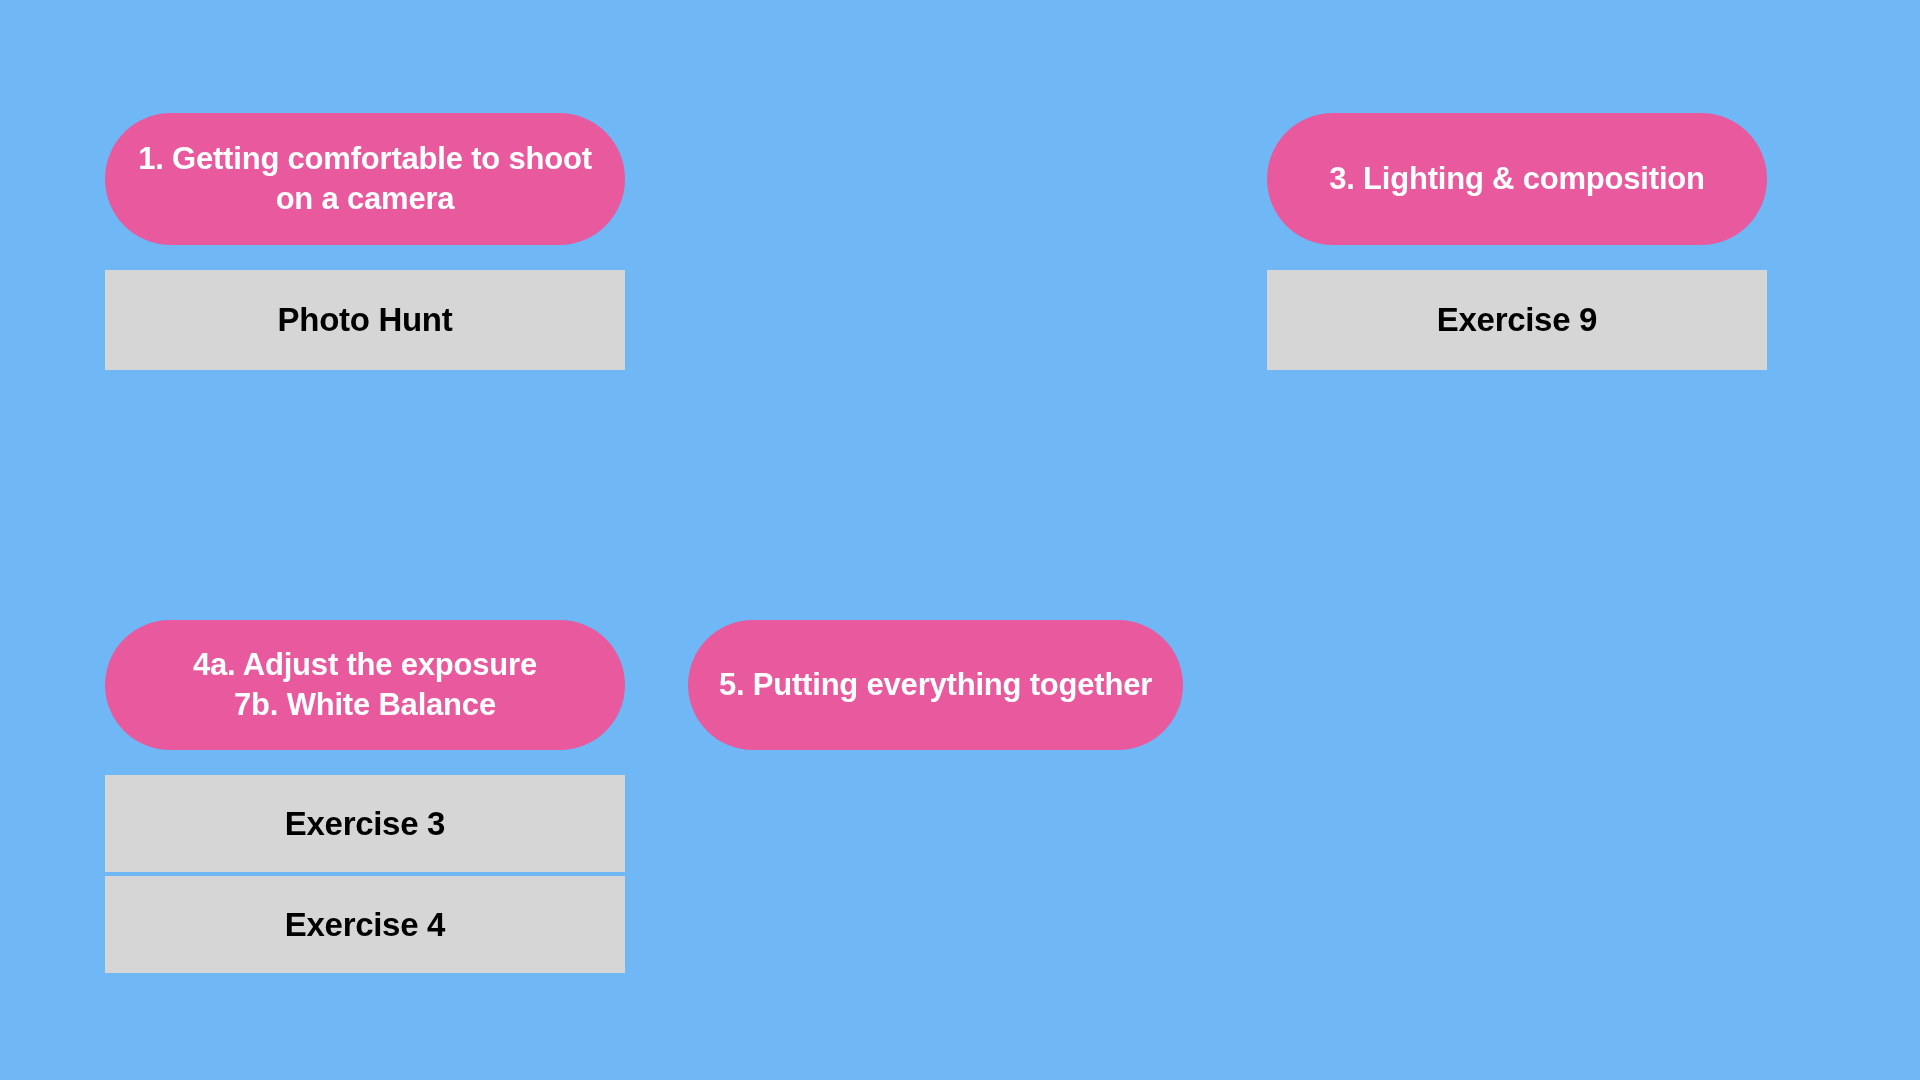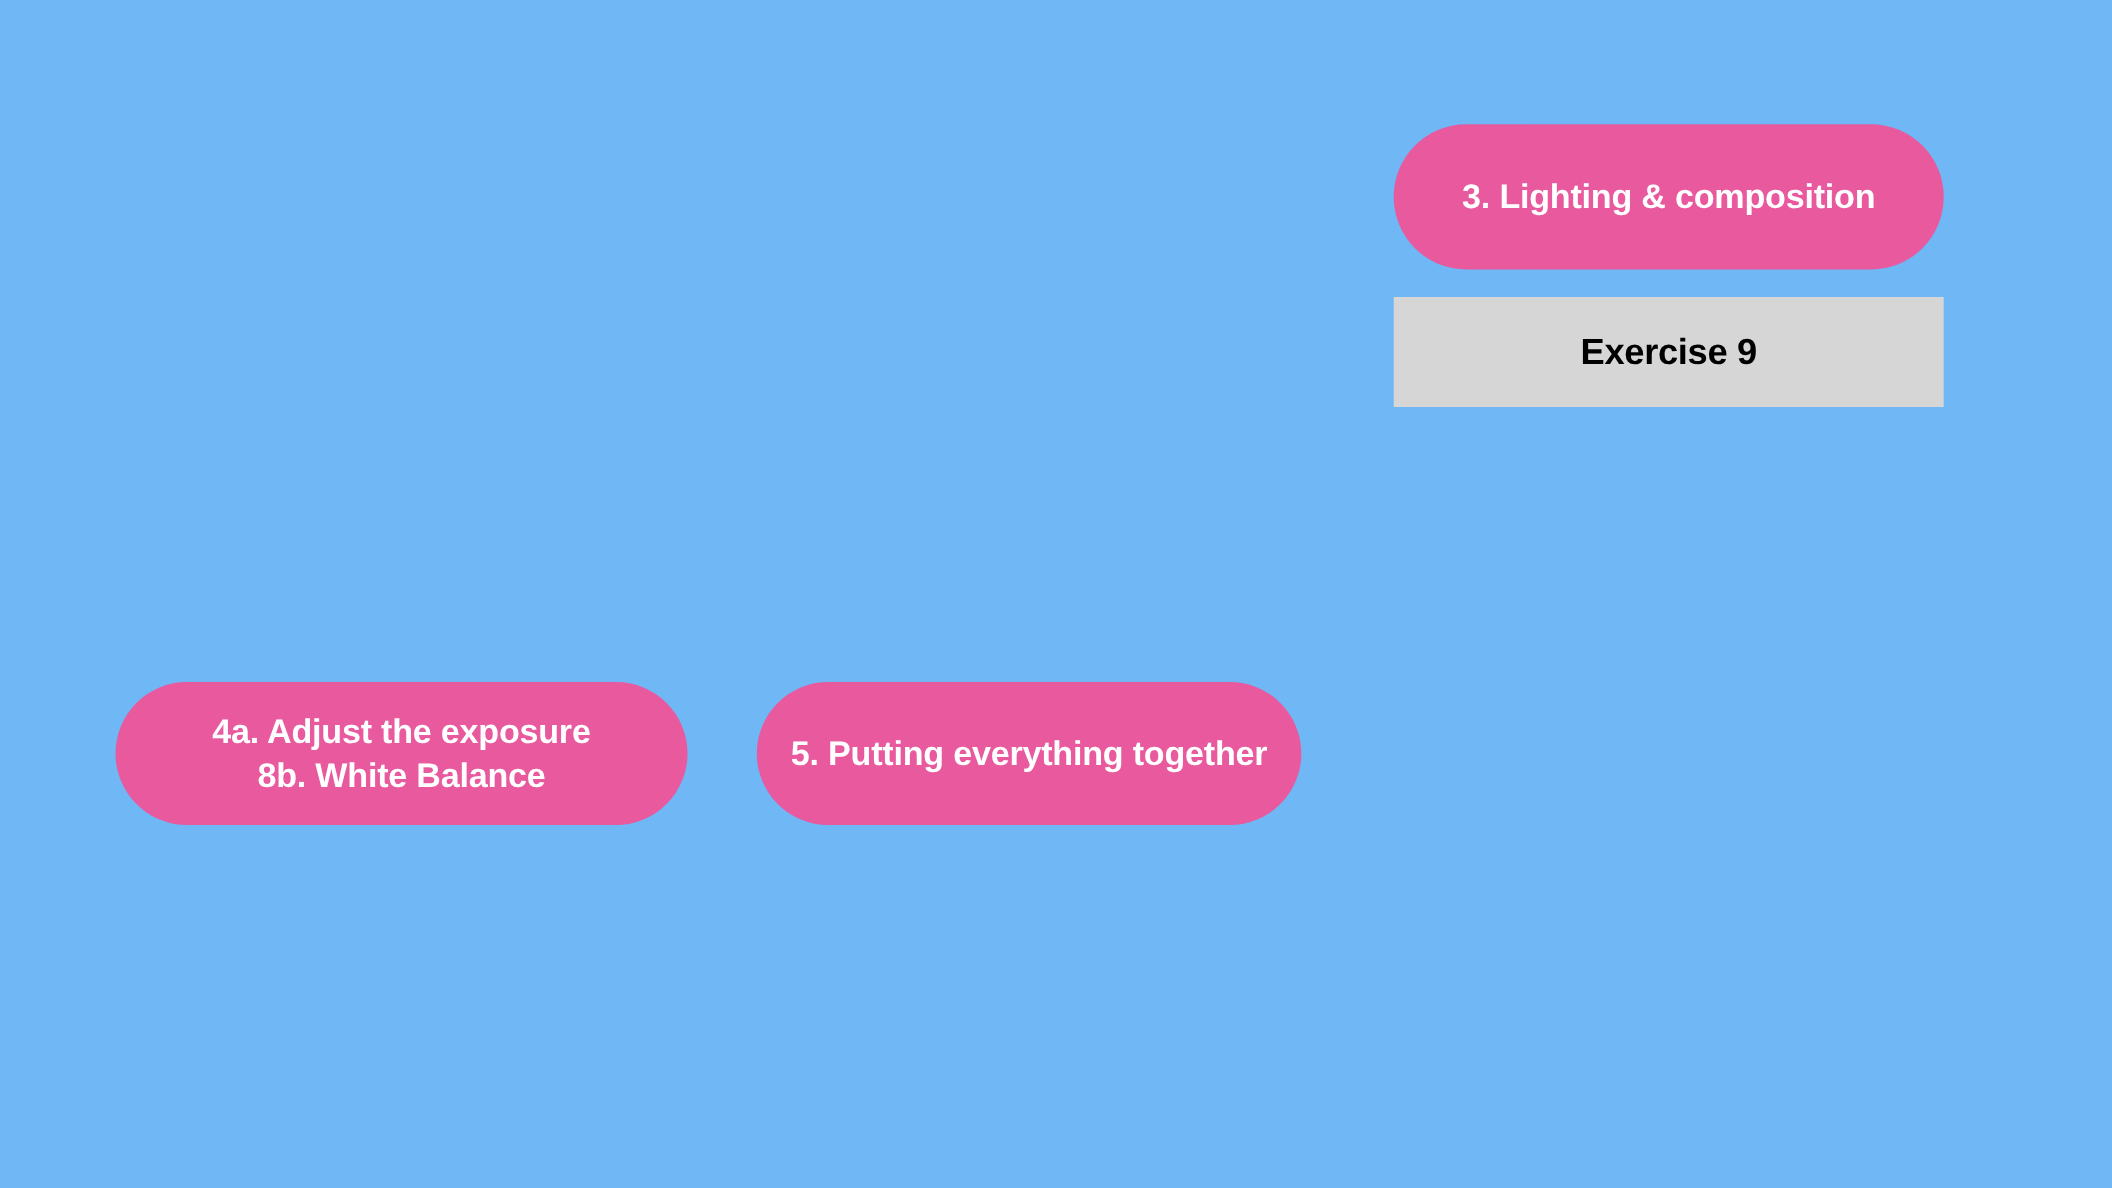--- a/index.html
+++ b/index.html
@@ -80,35 +80,48 @@
   .row-2 .exercise-list { top: 155px; }
 
   .row-1 .exercise-box { height: 100px; }
   .row-2 .exercise-box { height: 97px; }
 </style>
 </head>
 <body>
 
 <div id="canvas">
 
+  <div class="module col-1 row-1">
+    <div class="module-header">
+      <span class="hdr-text">1. Getting comfortable to shoot
+on a camera</span>
+    </div>
+    <div class="exercise-list">
+      <div class="exercise-box">Photo Hunt</div>
+    </div>
+  </div>
 
 
   <div class="module col-3 row-1">
     <div class="module-header">
       <span class="hdr-text">3. Lighting &amp; composition</span>
     </div>
     <div class="exercise-list">
       <div class="exercise-box">Exercise 9</div>
     </div>
   </div>
 
   <div class="module col-1 row-2">
     <div class="module-header">
       <span class="hdr-text">4a. Adjust the exposure
-8b. White Balance</span>
+7b. White Balance</span>
+    </div>
+    <div class="exercise-list">
+      <div class="exercise-box">Exercise 3</div>
+      <div class="exercise-box">Exercise 4</div>
     </div>
   </div>
 
   <div class="module col-2 row-2">
     <div class="module-header">
       <span class="hdr-text">5. Putting everything together</span>
     </div>
   </div>
 
 </div>

